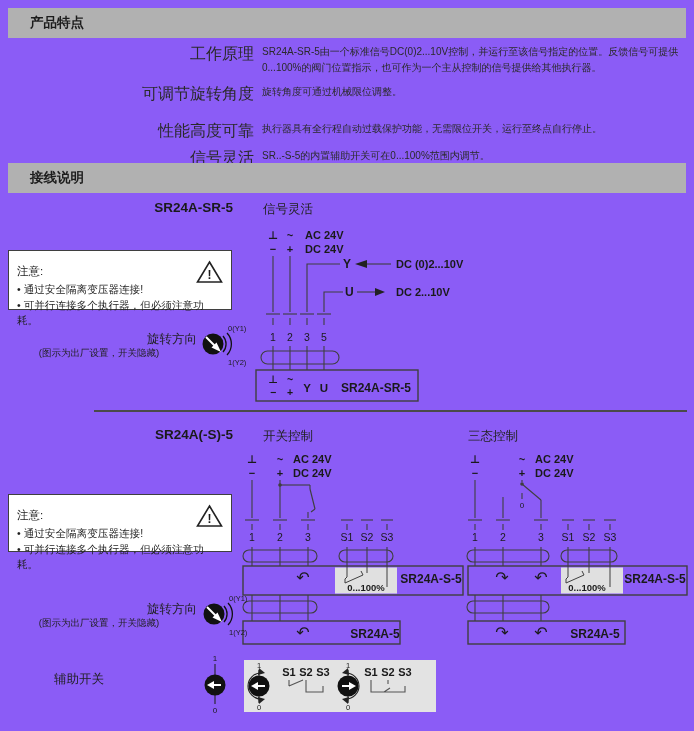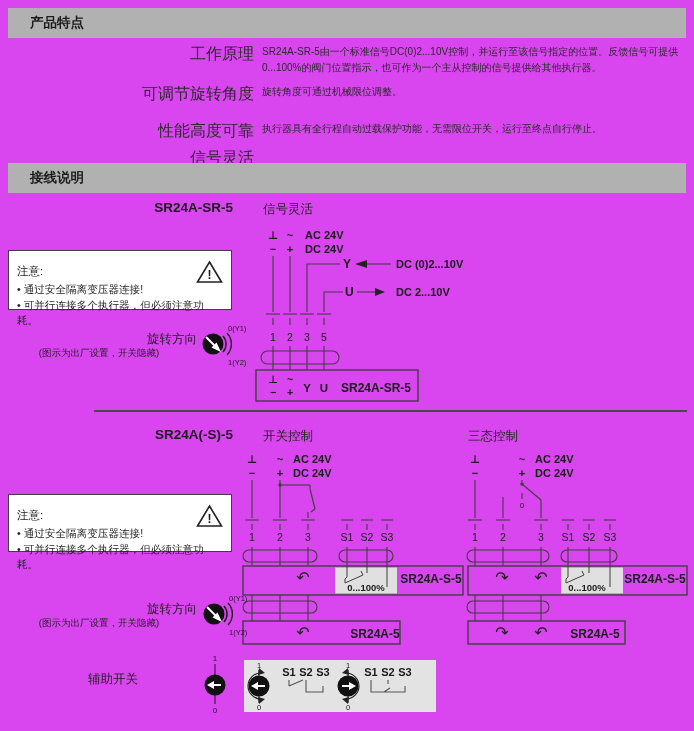--- a/index.html
+++ b/index.html
@@ -1,52 +1,53 @@
 <!DOCTYPE html>
 <html><head>
 <meta charset="utf-8">
 <style>
   html,body{margin:0;padding:0;background:#fff;}
-  #page{position:relative;width:694px;height:731px;background:#d946ef;overflow:hidden;
+  #page{position:relative;width:694px;height:731px;background:#8b5cf6;overflow:hidden;
         font-family:"Liberation Sans","DejaVu Sans",sans-serif;color:#222;}
   .bar{position:absolute;left:8px;width:678px;height:30px;background:#b1b1b1;color:#1c1c1c;
        font-size:13.5px;font-weight:bold;line-height:30px;padding-left:22px;box-sizing:border-box;}
   .feat-label{position:absolute;left:0;width:254px;text-align:right;font-size:16px;color:#2a2a2a;}
   .feat-text{position:absolute;left:262px;width:420px;font-size:10px;line-height:16px;color:#2a2a2a;}
   .model{position:absolute;font-weight:bold;font-size:13.5px;color:#1a1a1a;}
   .model.ra{left:100px;width:133px;text-align:right;}
   .mode{position:absolute;font-size:12.5px;color:#222;}
   .notebox{position:absolute;left:8px;width:224px;border:1.3px solid #3f3f3f;background:#fff;
            box-sizing:border-box;padding:5px 8px;}
   .nb-title{font-size:11.5px;color:#1f1f1f;margin-bottom:3px;margin-top:8px;}
   .nb-li{font-size:10.6px;line-height:15.5px;color:#1f1f1f;}
   .warn{position:absolute;right:8px;top:9px;}
   .rot-label{position:absolute;left:20px;width:177px;text-align:right;font-size:12.5px;color:#1f1f1f;}
   .rot-sub{position:absolute;left:0;width:198px;text-align:center;font-size:9.5px;color:#1f1f1f;}
-  .aux-label{position:absolute;left:20px;width:118px;text-align:right;font-size:12.5px;color:#1f1f1f;}
+  .aux-label{position:absolute;left:20px;width:118px;text-align:center;font-size:12.5px;color:#1f1f1f;}
   .divider{position:absolute;left:94px;top:410px;width:593px;height:2px;background:#4a4a4a;}
   svg{position:absolute;overflow:visible;}
   svg text{font-family:"Liberation Sans","DejaVu Sans",sans-serif;fill:#1a1a1a;}
 </style>
 </head>
 <body>
 
 <div id="page">
 
   <div class="bar" style="top:8px">
     <span>产品特点</span>
   </div>
 
   <div class="feat-label" style="top:44px">工作原理</div>
   <div class="feat-text" style="top:44px">SR24A-SR-5由一个标准信号DC(0)2...10V控制，并运行至该信号指定的位置。反馈信号可提供0...100%的阀门位置指示，也可作为一个主从控制的信号提供给其他执行器。</div>
   <div class="feat-label" style="top:84px">可调节旋转角度</div>
   <div class="feat-text" style="top:84px">旋转角度可通过机械限位调整。</div>
   <div class="feat-label" style="top:121px">性能高度可靠</div>
   <div class="feat-text" style="top:121px">执行器具有全行程自动过载保护功能，无需限位开关，运行至终点自行停止。</div>
   <div class="feat-label" style="top:148px">信号灵活</div>
+  <div class="feat-text" style="top:148px">SR..-S-5的内置辅助开关可在0...100%范围内调节。</div>
 
   <div class="bar" style="top:163px">
     <span>接线说明</span>
   </div>
 
   <div class="model ra" style="top:200px">SR24A-SR-5</div>
   <div class="mode" style="left:263px;top:201px">信号灵活</div>
 
   <div class="notebox" style="top:250px;height:60px">
     <div class="nb-title">注意:</div>

